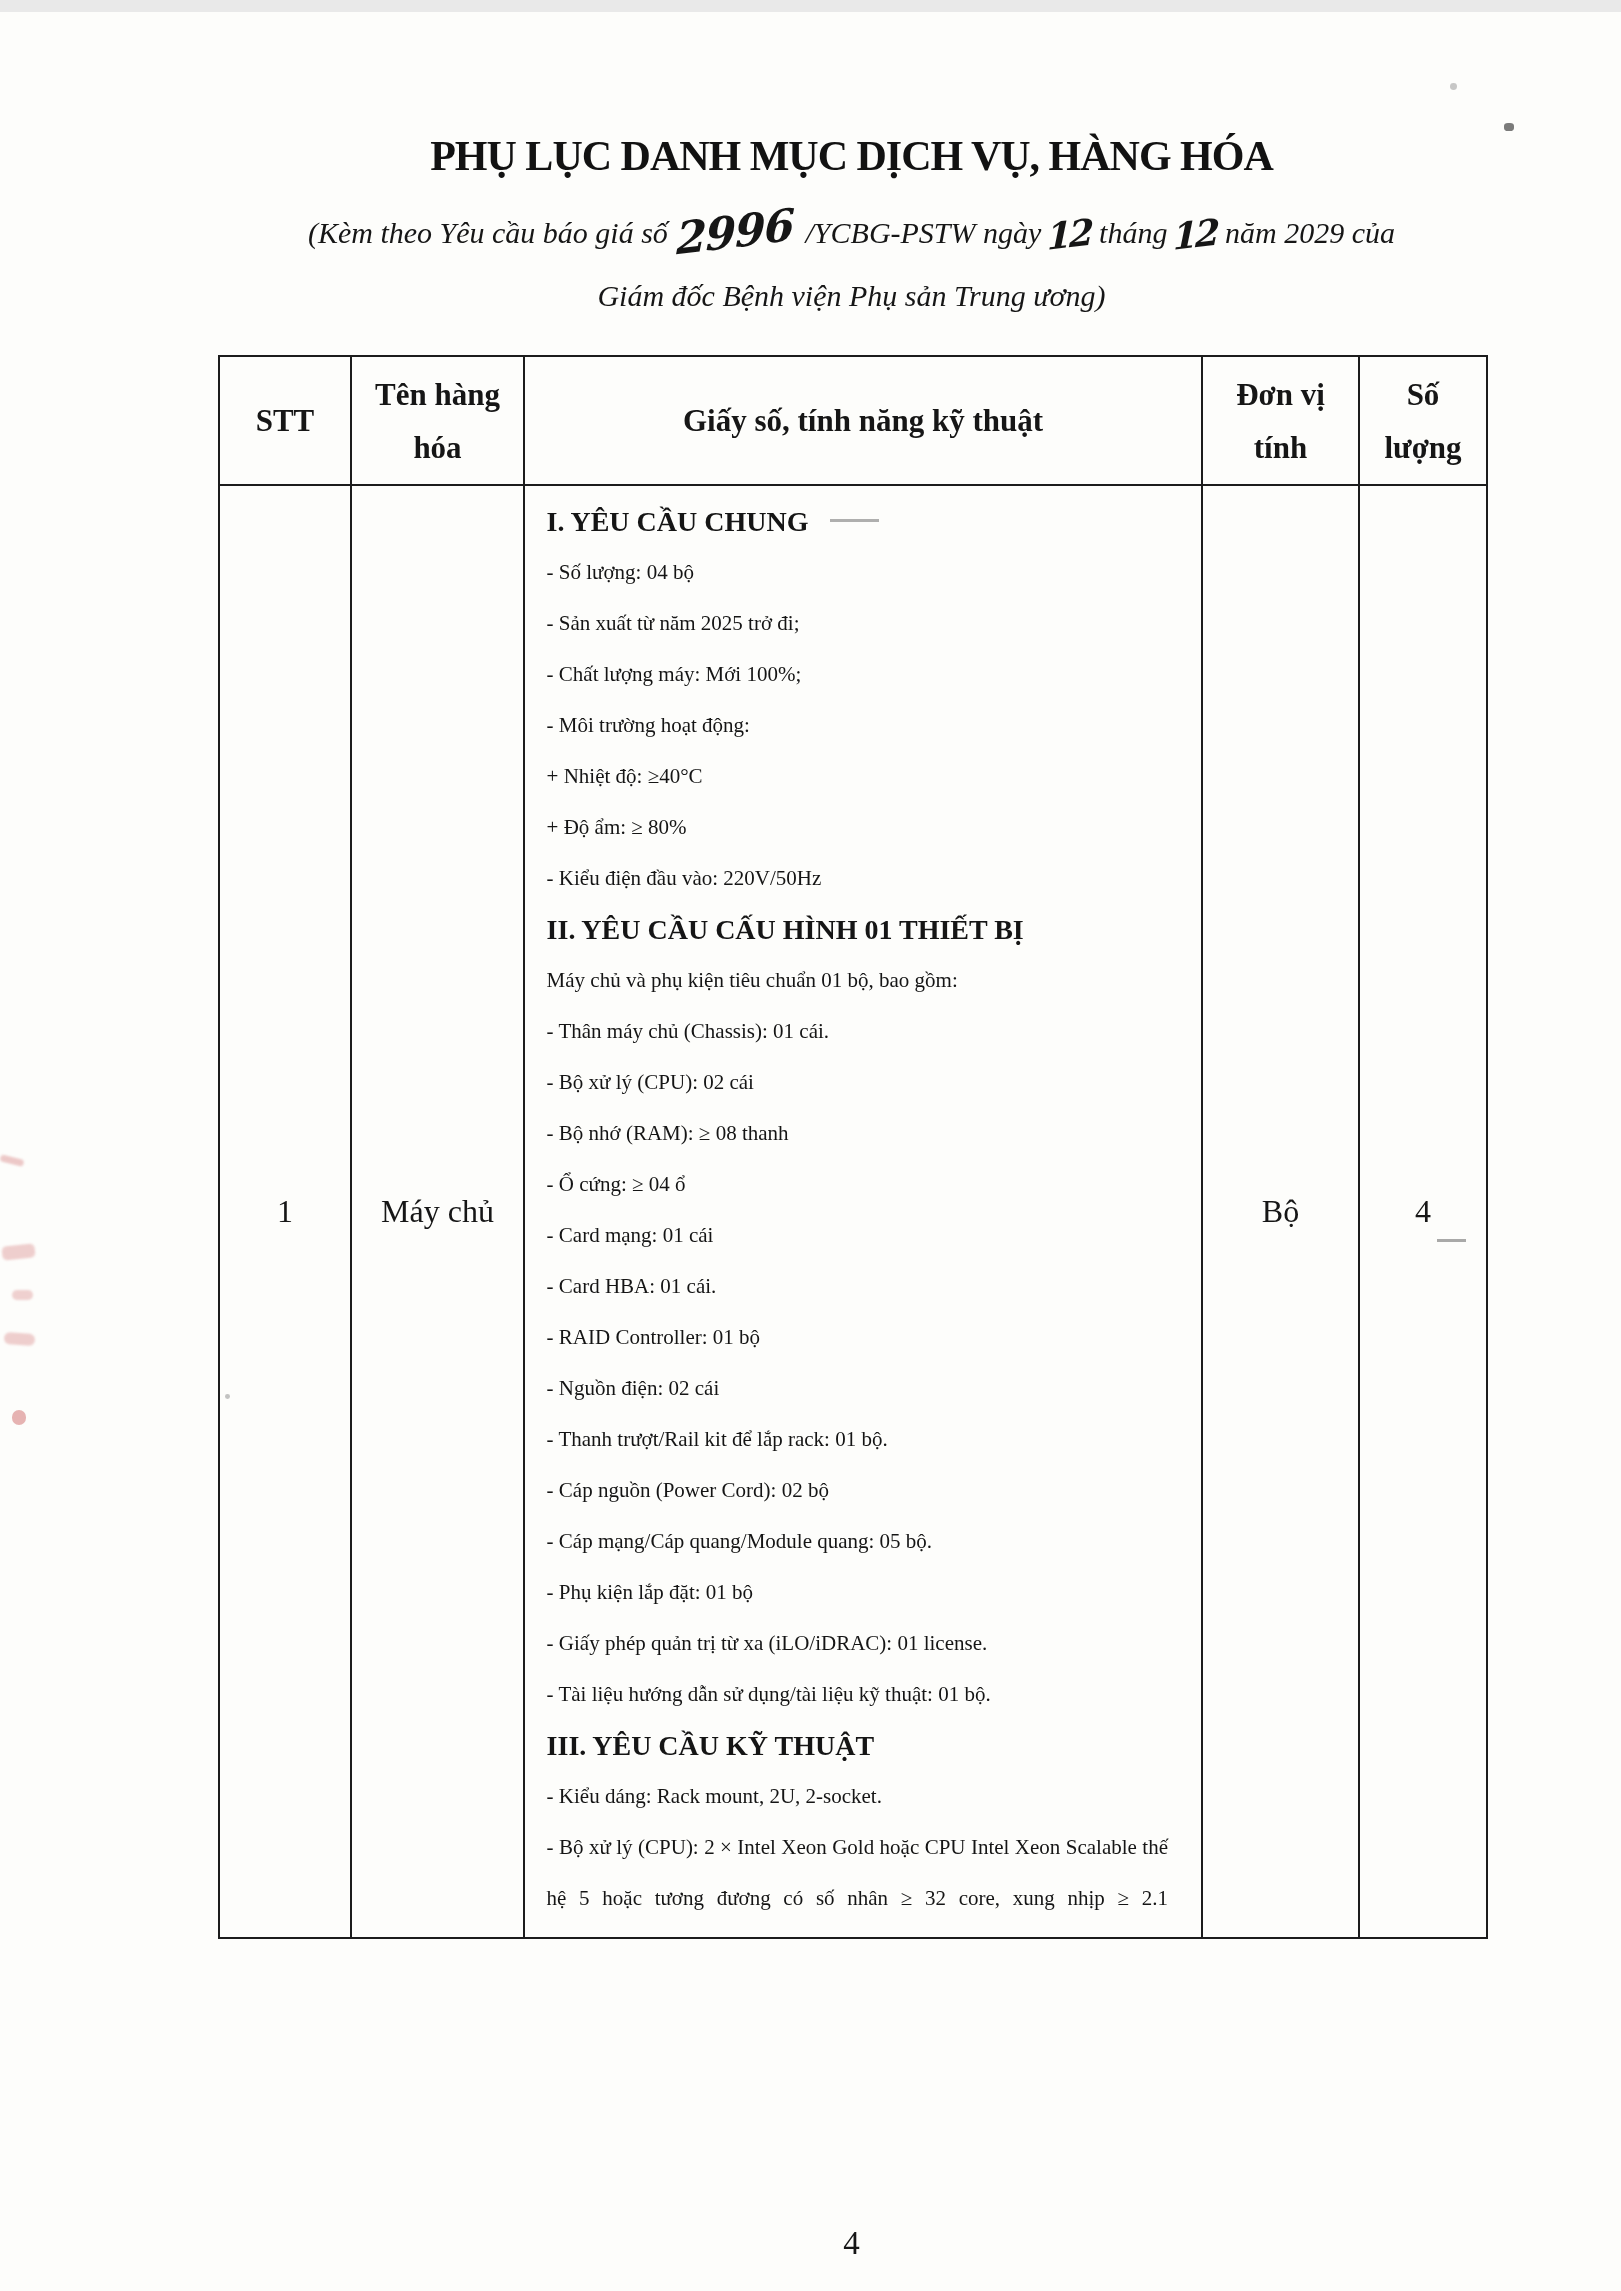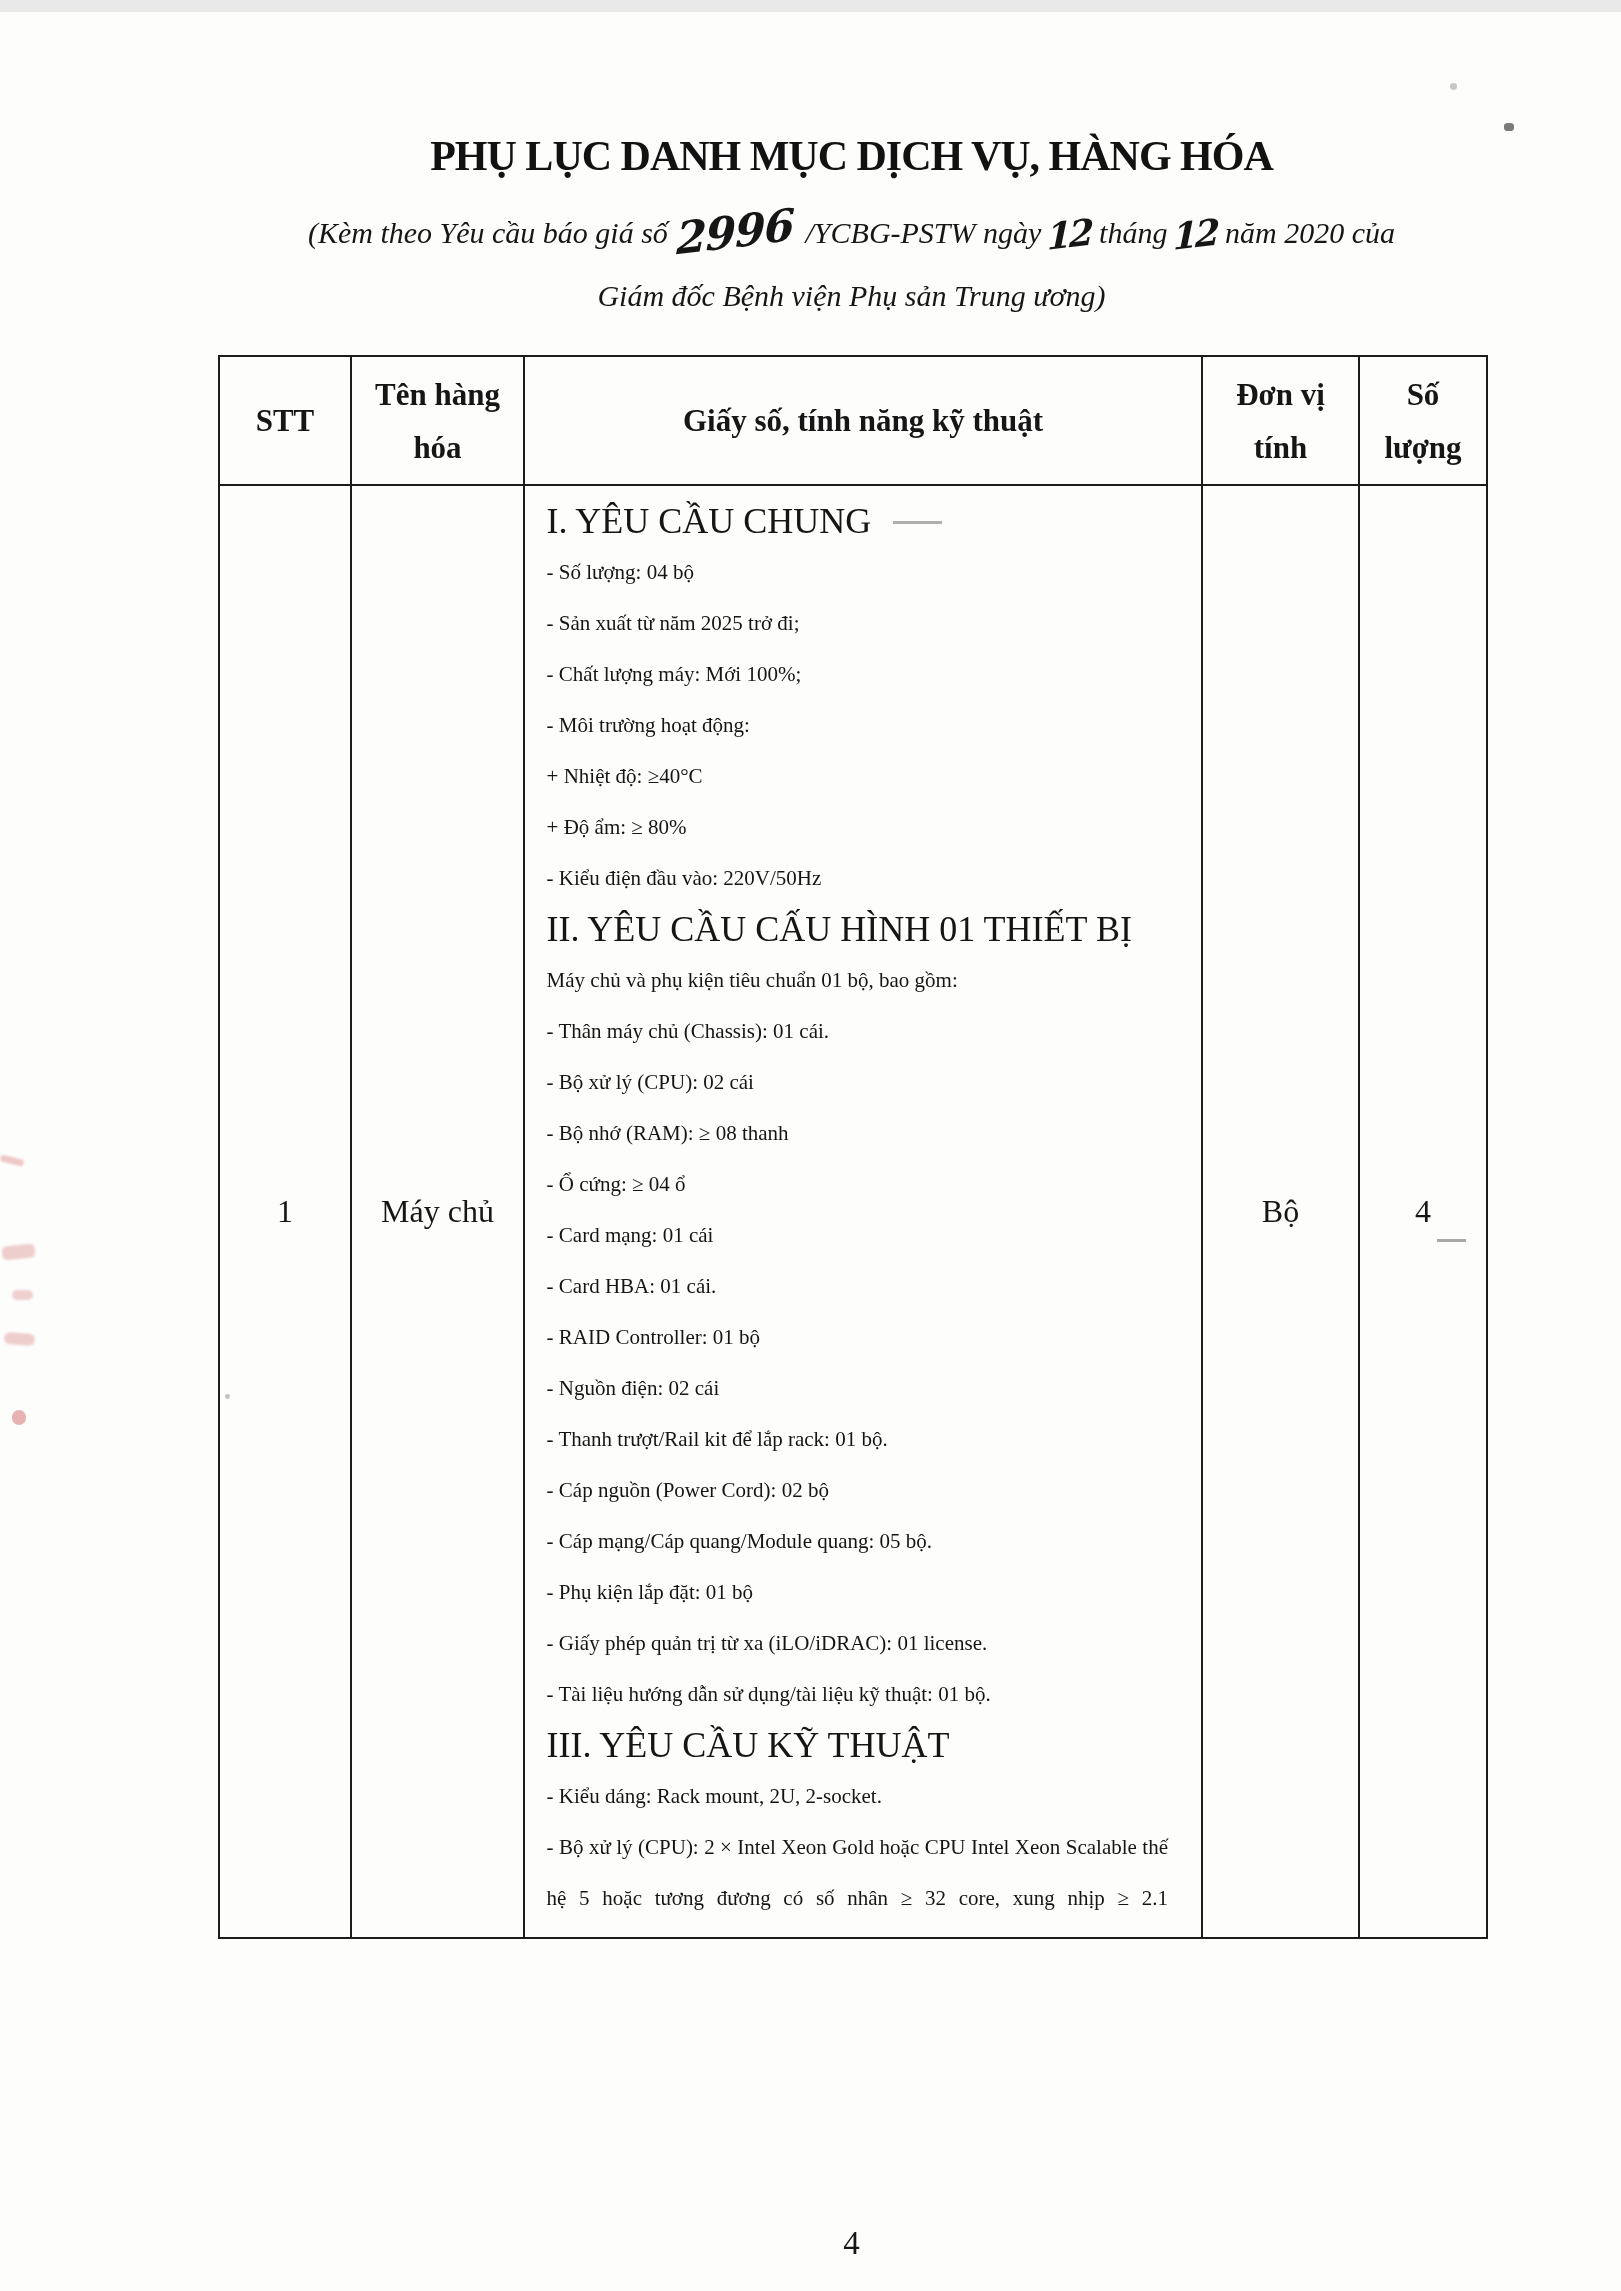--- a/index.html
+++ b/index.html
@@ -59,21 +59,21 @@
   }
   td.spec-cell{
     vertical-align:top;
     text-align:left;
     padding:9.8px 33px 13.7px 21.6px;
   }
   .spec-line{
     font-size:21px;line-height:51px;
     color:#151515;
   }
-  .spec-line.section{font-weight:normal;font-size:36px;}
+  .spec-line.section{font-weight:bold;font-size:28px;}
   .spec-line.justify{text-align:justify;}
   .spec-line.justify-all{text-align:justify;text-align-last:justify;}
   .dash-after::after{
     content:"";display:inline-block;
     width:49px;height:2.9px;background:#6f6f6f;opacity:.55;
     margin-left:21.6px;vertical-align:8.8px;
   }
   td.qty-cell{position:relative;}
   .qty-dash{
     position:absolute;right:19.6px;top:calc(50% + 27.4px);
@@ -95,21 +95,21 @@
   .pink4{left:3.9px;top:1321px;width:31px;height:11.8px;opacity:.4;border-radius:5.9px;transform:rotate(4deg);}
   .pink5{left:11.8px;top:1398px;width:14.7px;height:14.7px;opacity:.5;border-radius:50%;background:#cf6a6a;}
 </style>
 </head>
 <body>
 
 <div class="page">
 
   <div class="centered doc-title">PHỤ LỤC DANH MỤC DỊCH VỤ, HÀNG HÓA</div>
 
-  <div class="centered doc-subtitle"><span>(Kèm theo Yêu cầu báo giá số</span><span class="hw hw-num">2996</span> <span>/YCBG-PSTW ngày</span><span class="hw hw-sm">12</span> <span>tháng</span><span class="hw hw-sm">12</span> <span>năm 2020 của</span></div>
+  <div class="centered doc-subtitle"><span>(Kèm theo Yêu cầu báo giá số</span><span class="hw hw-num">2996</span> <span>/YCBG-PSTW ngày</span><span class="hw hw-sm">12</span> <span>tháng</span><span class="hw hw-sm">12</span> <span>năm 2029 của</span></div>
 
   <div class="centered doc-subtitle2">Giám đốc Bệnh viện Phụ sản Trung ương)</div>
 
   <table class="spec-table">
     <colgroup>
       <col style="width:132px">
       <col style="width:173px">
       <col style="width:678px">
       <col style="width:157px">
       <col style="width:128px">

